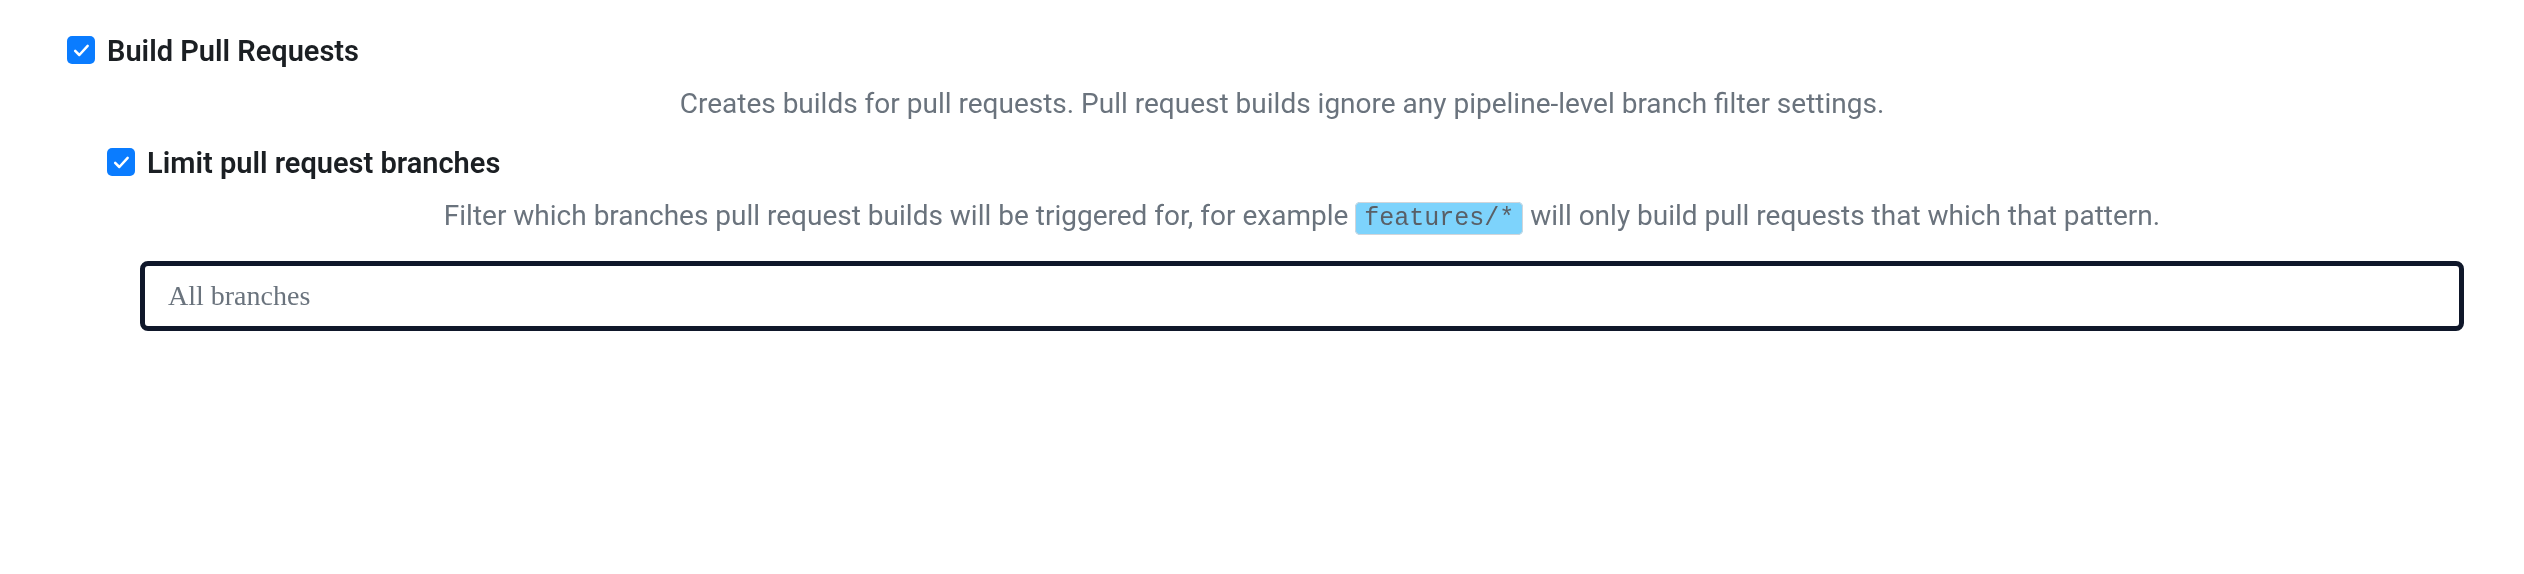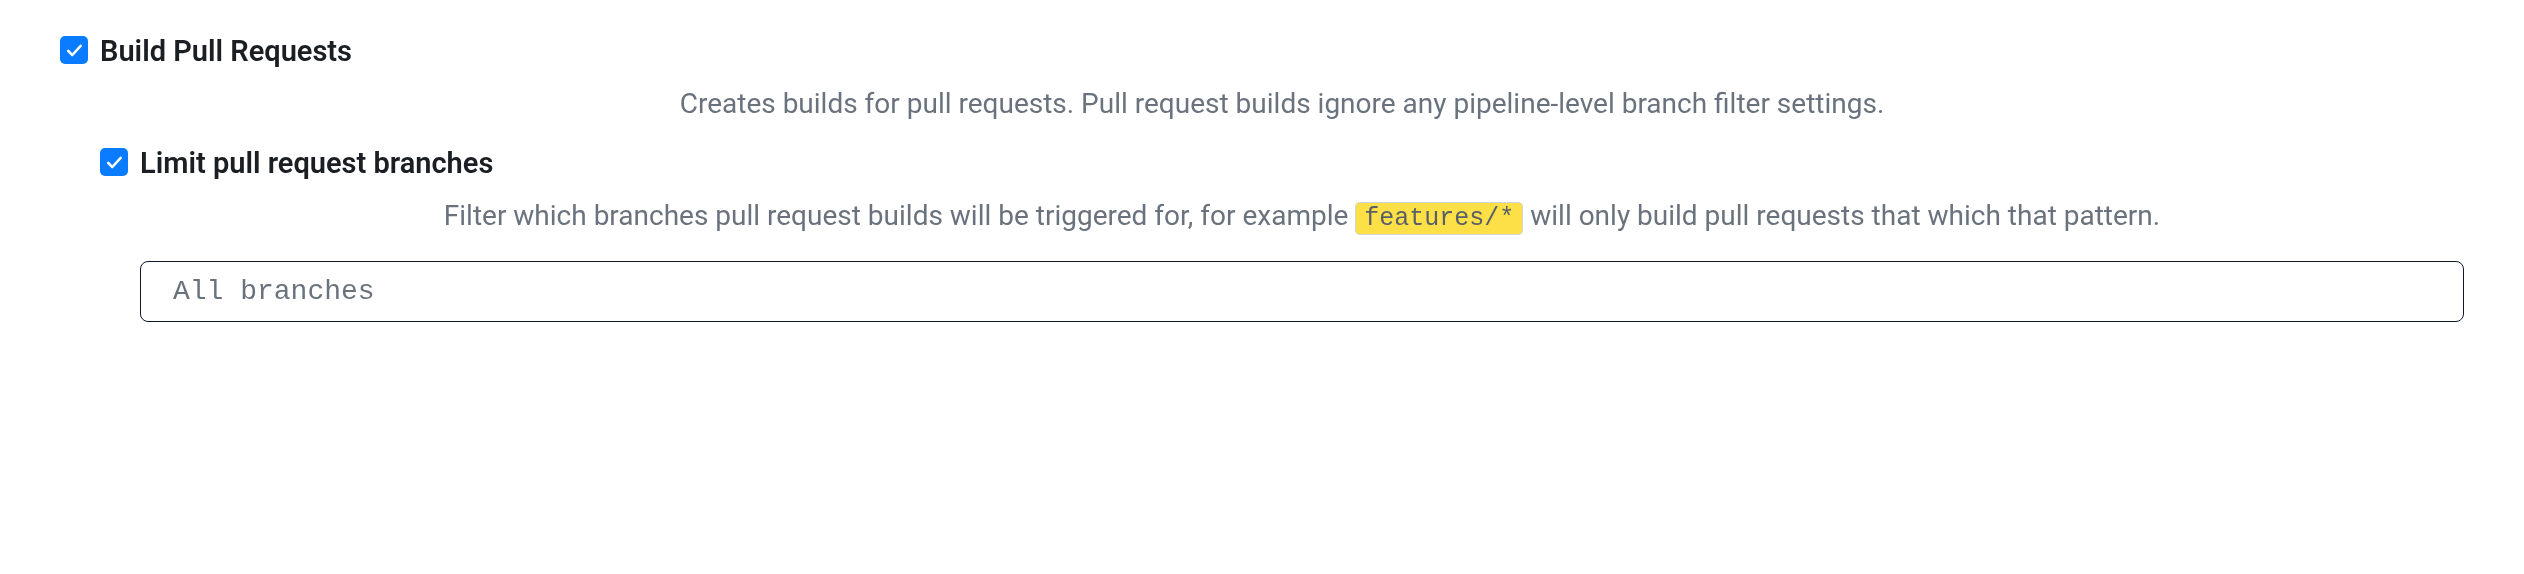--- a/index.html
+++ b/index.html
@@ -13,20 +13,21 @@
       color: #24292e;
       padding: 30px 60px;
       font-size: 28px;
       line-height: 1.5;
     }
     .setting-row {
       display: flex;
       align-items: flex-start;
       gap: 12px;
       margin-bottom: 6px;
+      margin-left: 7px;
     }
     .setting-block {
       margin-bottom: 18px;
     }
     .checkbox {
       width: 28px;
       height: 28px;
       border-radius: 5px;
       background: #0a7cff;
       flex-shrink: 0;
@@ -56,34 +57,34 @@
       margin-top: 10px;
       line-height: 1.45;
       text-align: center;
     }
     .indent-1 {
       margin-left: 40px;
     }
     .code-inline {
       font-family: "SFMono-Regular", Consolas, "Liberation Mono", Menlo, monospace;
       font-size: 25px;
-      background: #fde047;
+      background: #7dd3fc;
       border: 1px solid #d1d5da;
       border-radius: 5px;
       padding: 1px 8px;
       color: #595f66;
       white-space: nowrap;
     }
     .text-input {
       width: 100%;
       font-size: 28px;
-      font-family: Liberation Mono, monospace;
+      font-family: Liberation Serif, serif;
       color: #24292e;
-      padding: 14px 32px;
-      border: 1px solid #0f172a;
+      padding: 14px 23px;
+      border: 5px solid #0f172a;
       border-radius: 8px;
       background: #fff;
       margin-top: 24px;
       outline: none;
     }
     .text-input::placeholder {
       color: #6a737d;
     }
     .content-col {
       flex: 1;

